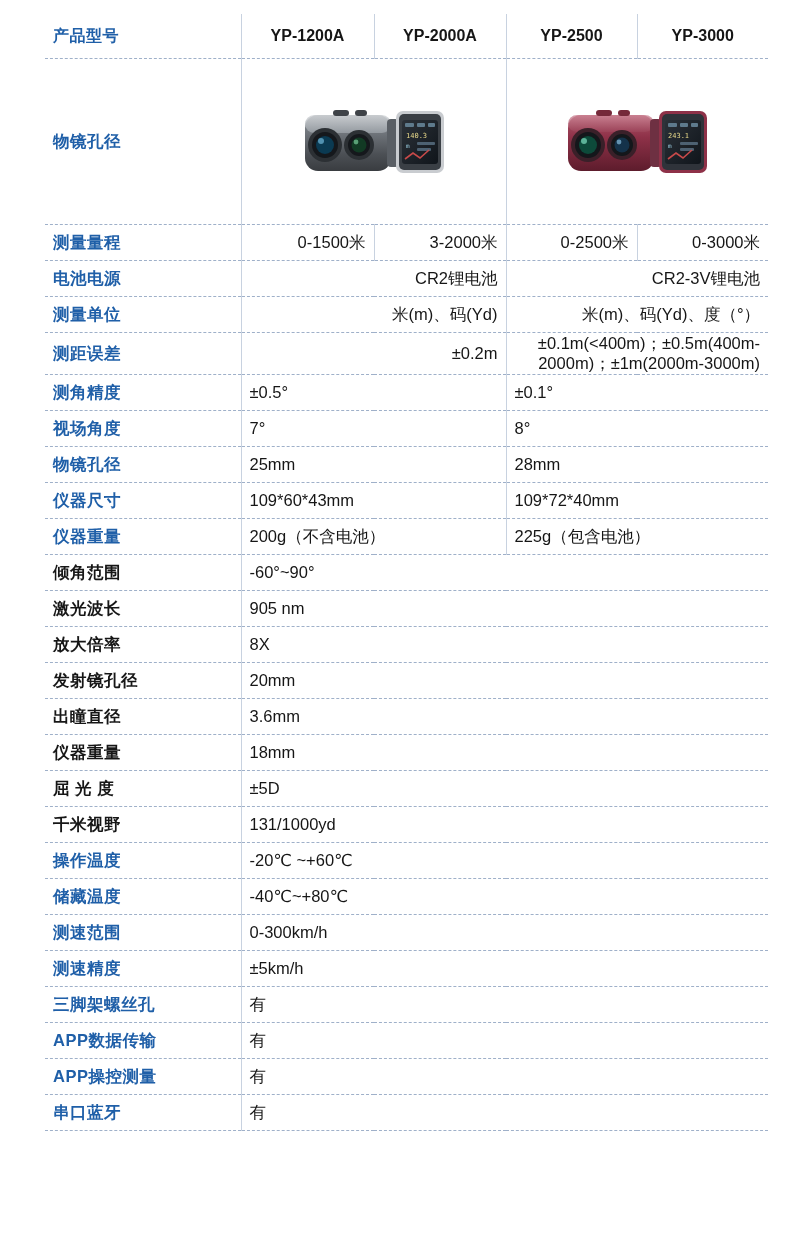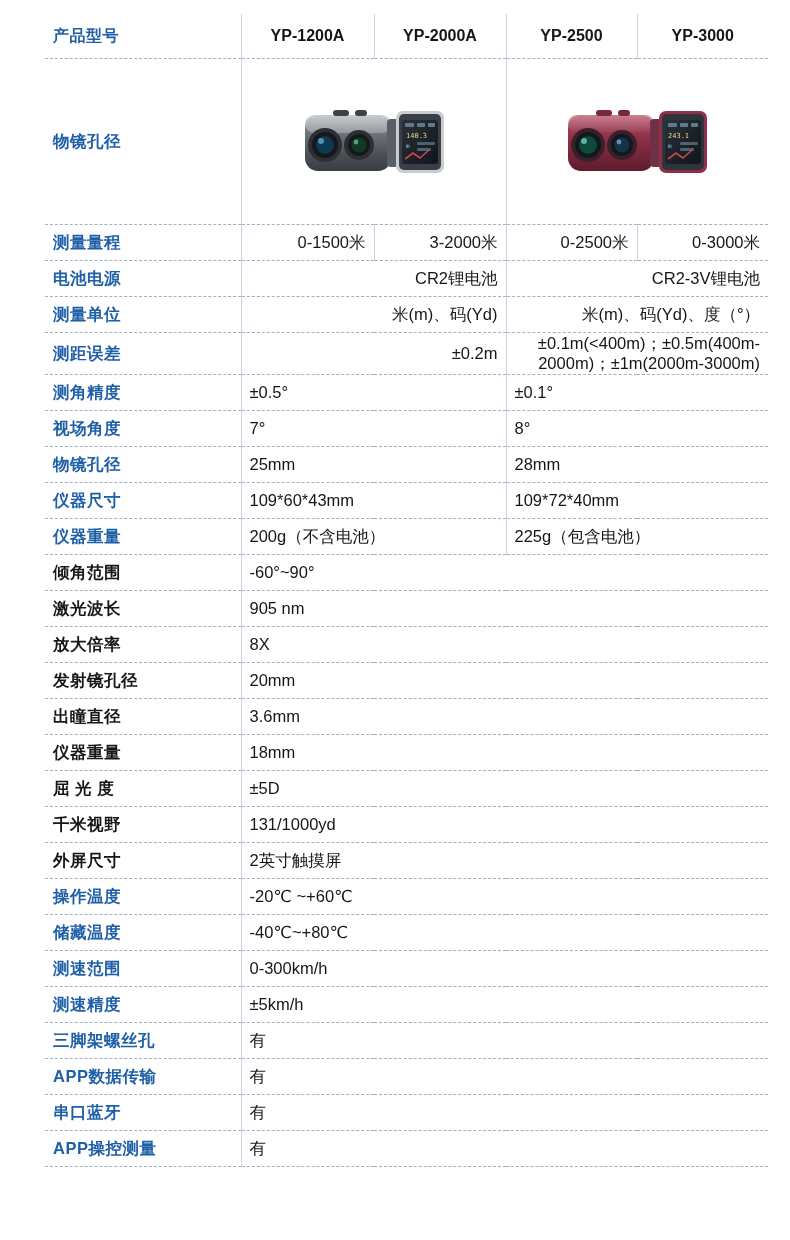--- a/index.html
+++ b/index.html
@@ -270,24 +270,20 @@
         </tr>
         <tr>
           <td class="label dark">屈 光 度</td>
           <td class="val" colspan="4">±5D</td>
         </tr>
         <tr>
           <td class="label dark">千米视野</td>
           <td class="val" colspan="4">131/1000yd</td>
         </tr>
         <tr>
-          <td class="label dark">外屏尺寸</td>
-          <td class="val" colspan="4">2英寸触摸屏</td>
-        </tr>
-        <tr>
           <td class="label">操作温度</td>
           <td class="val" colspan="4">-20℃ ~+60℃</td>
         </tr>
         <tr>
           <td class="label">储藏温度</td>
           <td class="val" colspan="4"> -40℃~+80℃</td>
         </tr>
         <tr>
           <td class="label">测速范围</td>
           <td class="val" colspan="4">0-300km/h</td>
@@ -298,22 +294,22 @@
         </tr>
         <tr>
           <td class="label">三脚架螺丝孔</td>
           <td class="val" colspan="4">有</td>
         </tr>
         <tr>
           <td class="label">APP数据传输</td>
           <td class="val" colspan="4">有</td>
         </tr>
         <tr>
+          <td class="label">APP操控测量</td>
+          <td class="val" colspan="4">有</td>
+        </tr>
+        <tr>
           <td class="label">串口蓝牙</td>
-          <td class="val" colspan="4">有</td>
-        </tr>
-        <tr>
-          <td class="label">APP操控测量</td>
           <td class="val" colspan="4">有</td>
         </tr>
       </tbody>
   </table>
 </div>
 
 </body></html>

